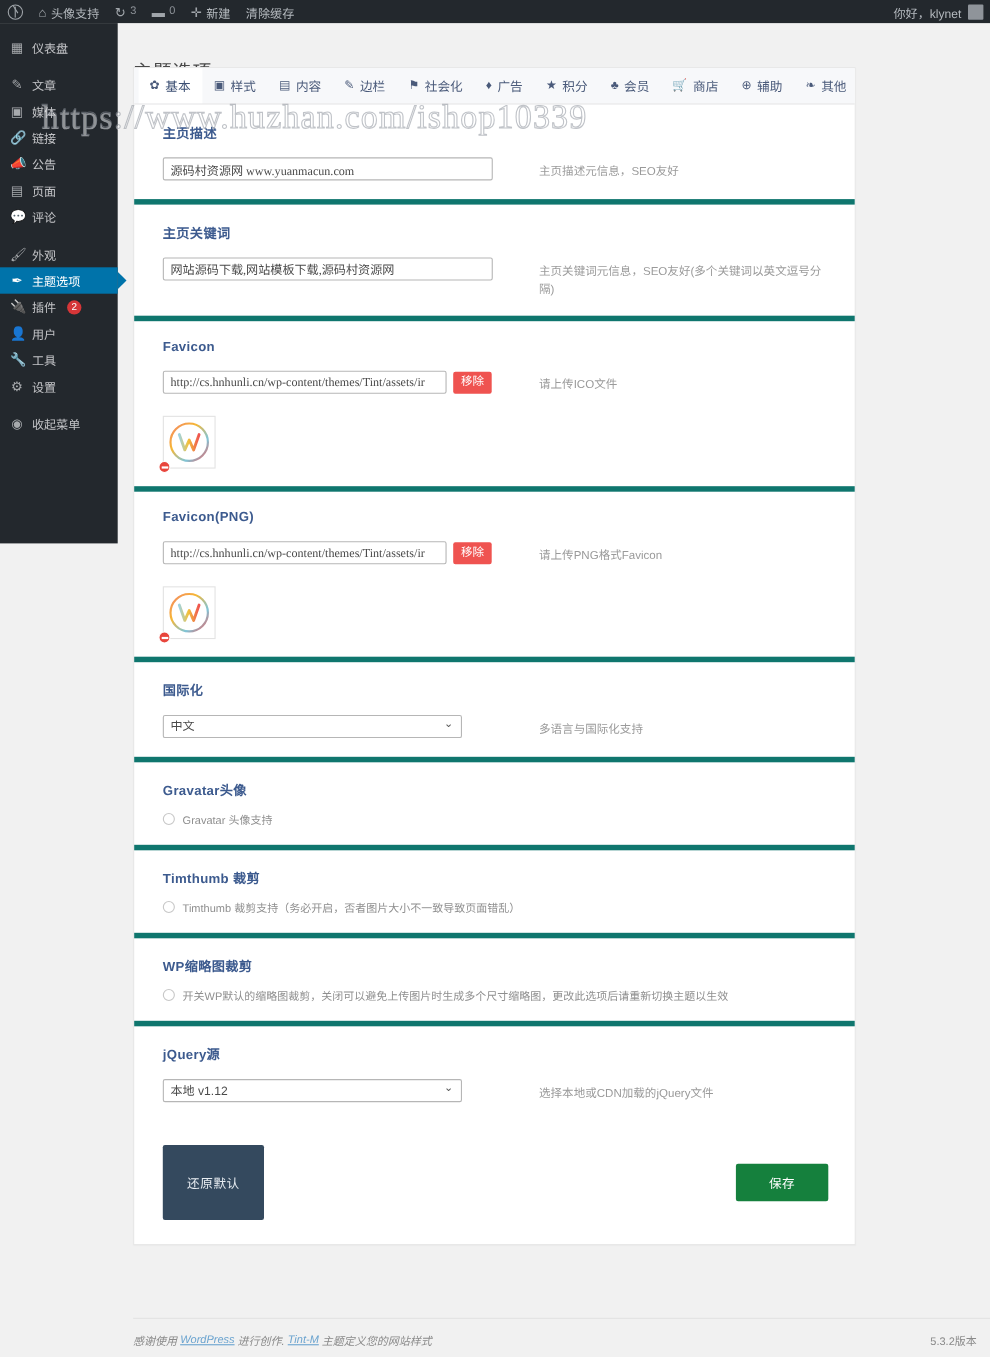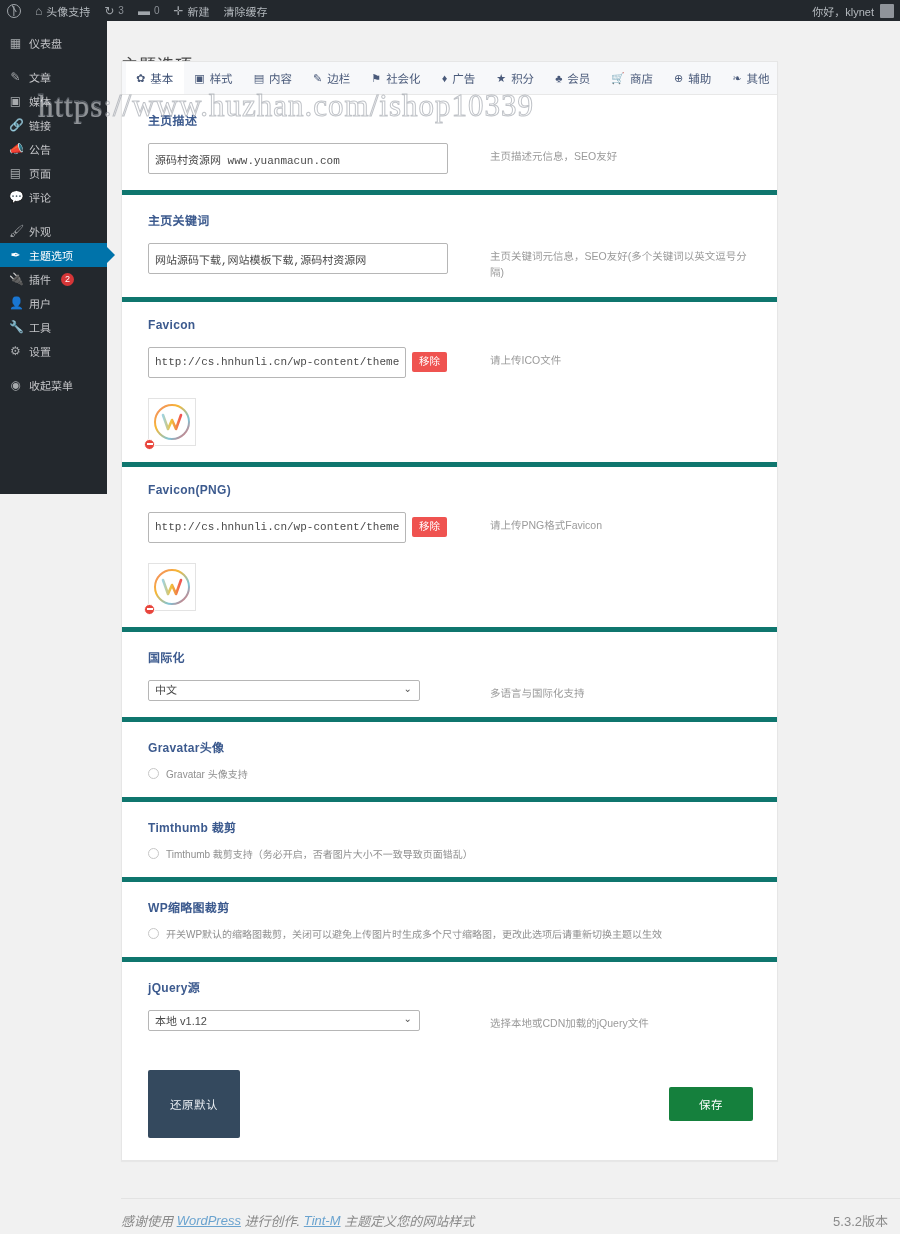--- a/index.html
+++ b/index.html
@@ -87,24 +87,24 @@
   .row:last-of-type { border-bottom: none; }
   .row-label {
     font-size: 12px; color: #3c5a8e; font-weight: bold; letter-spacing: .3px;
     margin-bottom: 15px; display:block;
   }
   .row-body { display: flex; align-items: flex-start; }
   .field-col { width: 300px; flex: 0 0 auto; display: flex; align-items: center; gap: 6px; }
   .desc { font-size: 10.5px; color: #9a9a9a; padding-top: 6px; margin-left: 42px; line-height: 1.5; }
 
   input.text {
-    width: 318px; height: 31px; padding: 2px 6px;
+    width: 318px; height: 21px; padding: 2px 6px;
     border: 1px solid #b6b6b6; border-radius: 2px;
     font-size: 11px; color: #4a4a4a; background: #fff;
-    font-family: Liberation Mono, monospace;
+    font-family: Liberation Serif, serif;
   }
   input.text.short { width: 258px; }
   select.sel {
     width: 272px; height: 21px; padding: 1px 6px;
     border: 1px solid #b6b6b6; border-radius: 2px;
     font-size: 11px; color: #4a4a4a; background: #fff;
     font-family: "Liberation Sans", sans-serif;
     -webkit-appearance: none; appearance: none;
   }
   .sel-wrap { position: relative; display: inline-block; }
@@ -151,21 +151,21 @@
     margin-left: auto; background: #15803d; color: #fff; border: none;
     font-size: 11.5px; padding: 9px 30px; border-radius: 2px;
     font-family: "Liberation Sans", sans-serif; letter-spacing:.5px;
   }
 
   
   .admin-footer {
     position: absolute; left: 14px; right: 0; top: 1177px; width: 779px;
     border-top: 1px solid #e3e3e3; padding-top: 12px;
     display: flex; align-items: center;
-    font-size: 13px; color: #8a8a8a; font-style: italic;
+    font-size: 10px; color: #8a8a8a; font-style: italic;
   }
   .admin-footer a { color: #6aa3cf; text-decoration: underline; }
   .admin-footer .ver { margin-left: auto; font-style: normal; color: #8a8a8a; padding-right: 12px; }
 
   
   .watermark {
     position: absolute; left: 38px; top: 88px; z-index: 60;
     font-family: "Liberation Serif", "DejaVu Serif", serif;
     font-size: 31px; letter-spacing: 1px; white-space: nowrap;
     color: transparent;

